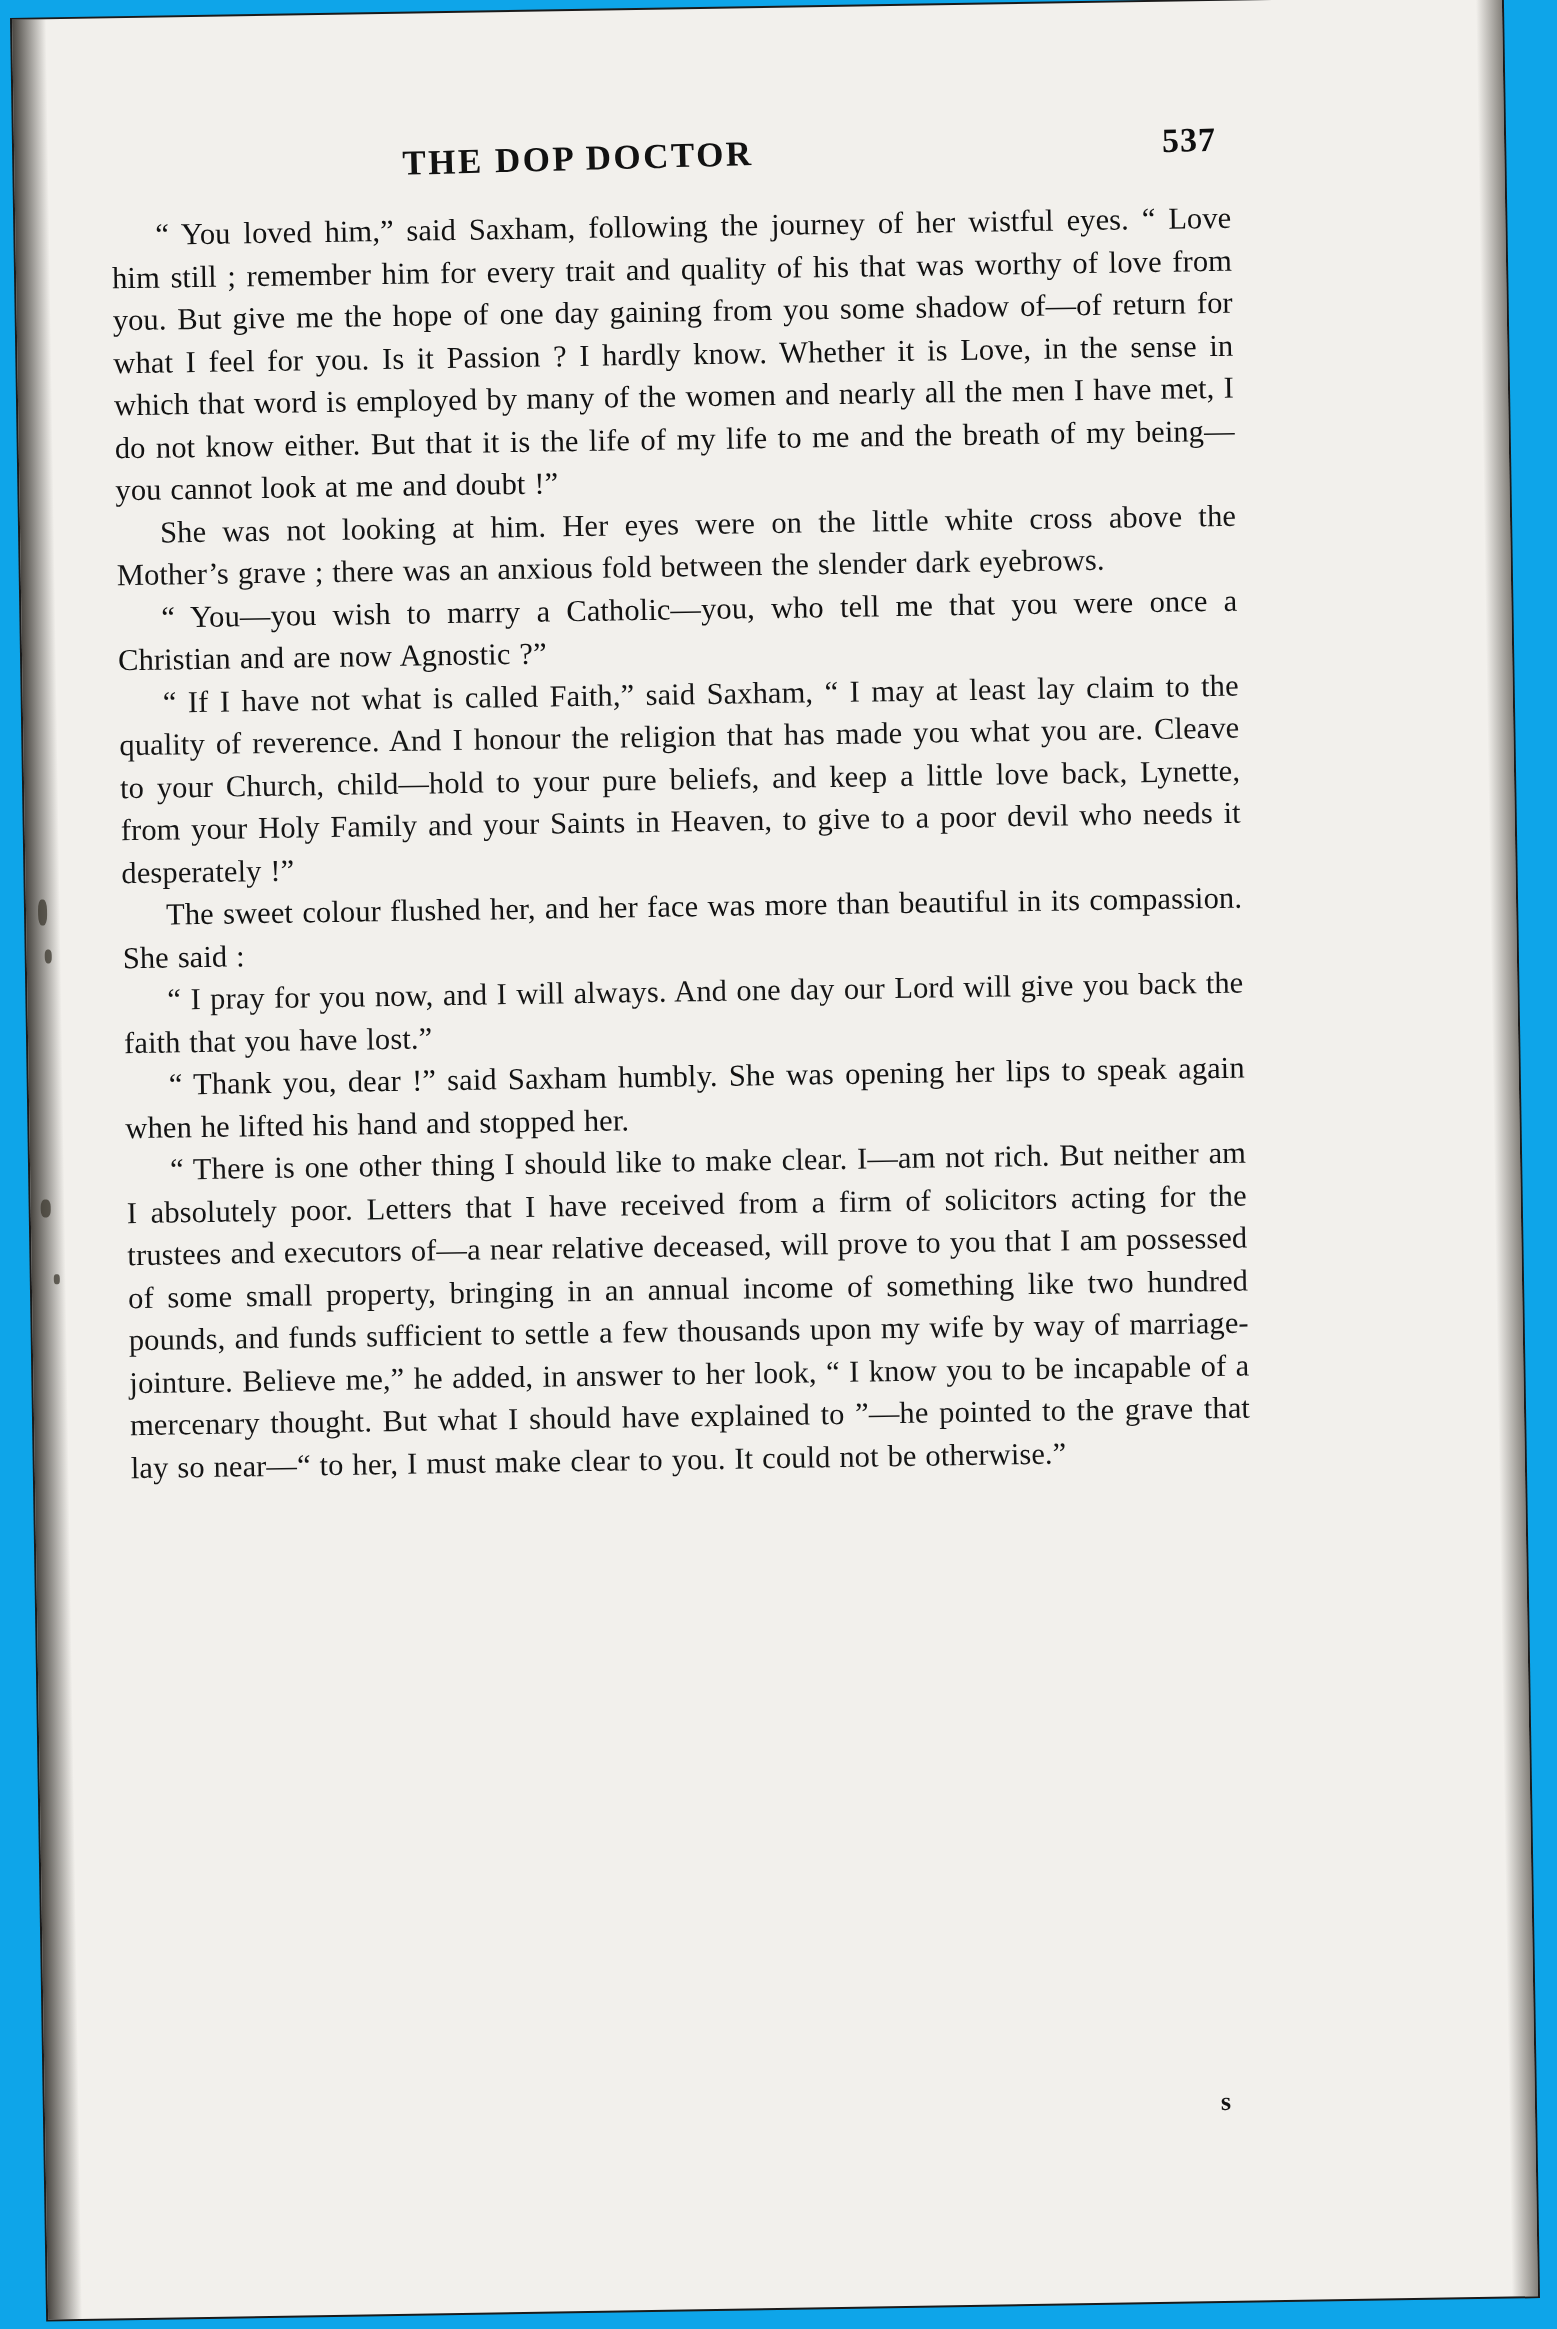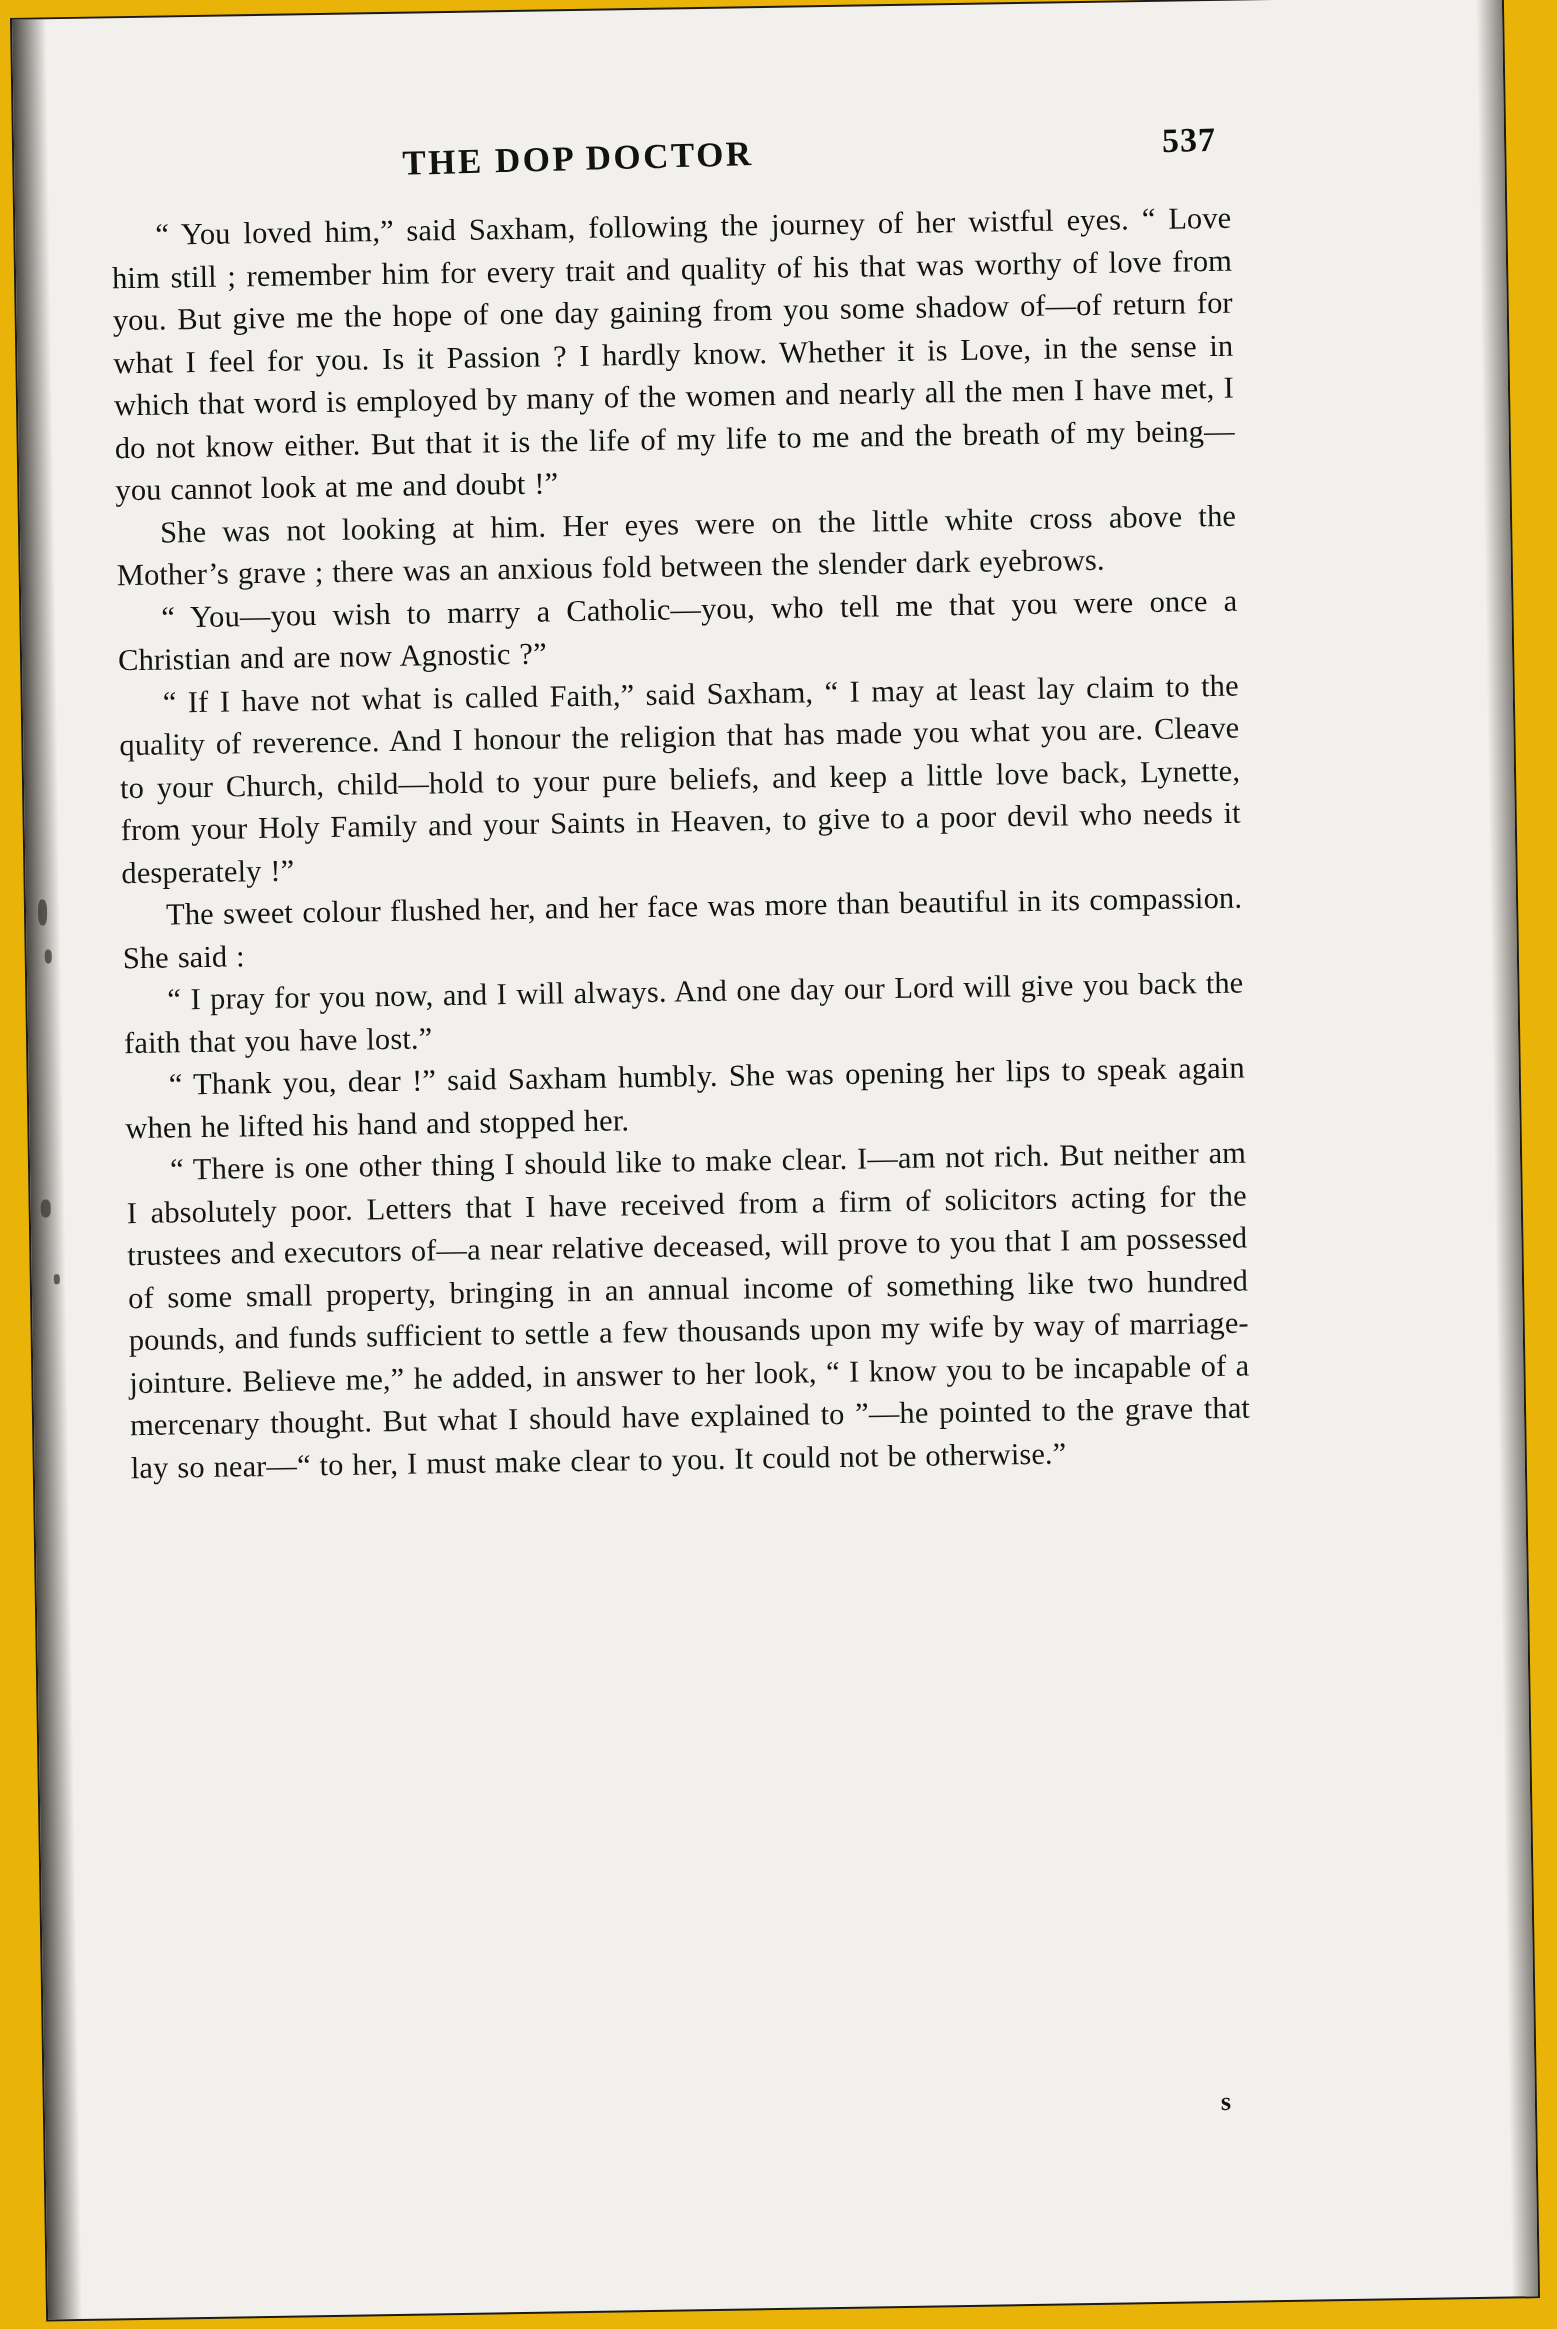--- a/index.html
+++ b/index.html
@@ -4,21 +4,21 @@
 <style>
   html, body {
     margin: 0;
     padding: 0;
     background: #111111;
   }
   .page {
     position: relative;
     width: 1557px;
     height: 2329px;
-    background: #eab308;
+    background: #0ea5e9;
     overflow: hidden;
     font-family: "Liberation Serif", serif;
     text-decoration: underline;
   }
 
   
   .sheet {
     position: absolute;
     left: 30px;
     top: 8px;

